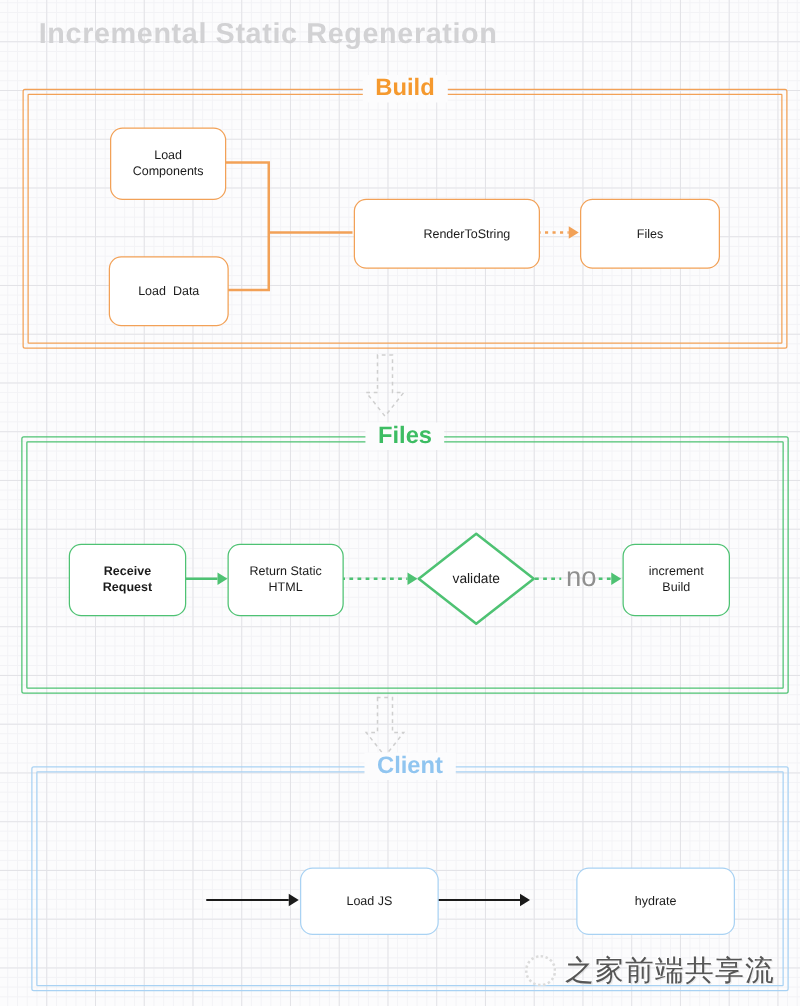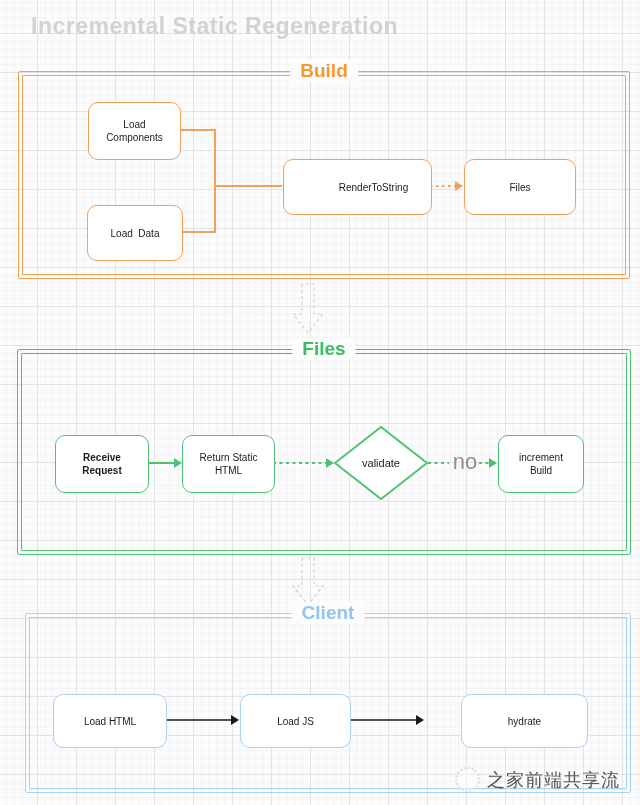--- a/index.html
+++ b/index.html
@@ -66,21 +66,21 @@
     text-align:center;line-height:20px;
   }
   .watermark{
     position:absolute;right:20px;bottom:13px;z-index:5;display:flex;align-items:center;gap:7px;
   }
   .wm-icon{
     width:21px;height:21px;border-radius:50%;
     border:2px dotted #dcdcdc;background:rgba(255,255,255,.4);
   }
   .wm-text{
-    font-size:18px;font-weight:500;letter-spacing:1px;color:#565656;
+    font-size:23px;font-weight:500;letter-spacing:1px;color:#565656;
     text-shadow:-1px -1px 0 #ffffff,1px 1px 0 rgba(0,0,0,.08);
   }
 </style>
 </head>
 <body>
 
 <div class="stage">
 
   <h1 class="page-title">Incremental Static Regeneration</h1>
 
@@ -134,21 +134,20 @@
 
   <div class="node node-server" style="left:55px;top:435px;width:92px;height:56px;font-weight:bold;">Receive
 Request</div>
   <div class="node node-server" style="left:182px;top:435px;width:91px;height:56px;">Return Static
 HTML</div>
   <div class="diamond-label" style="left:335px;top:427px;width:92px;height:72px;">validate</div>
   <div class="node node-server" style="left:498px;top:435px;width:84px;height:56px;">increment
 Build</div>
   <span class="edge-text" style="left:450px;top:452px;width:30px;">no</span>
 
-  <div class="node node-client" style="left:53px;top:694px;width:112px;height:52px;">Load HTML</div>
   <div class="node node-client" style="left:240px;top:694px;width:109px;height:52px;">Load JS</div>
   <div class="node node-client" style="left:418px;top:694px;width:125px;height:52px;margin-left:43px;">hydrate</div>
 
   <div class="watermark">
     <span class="wm-icon"></span>
     <span class="wm-text">之家前端共享流</span>
   </div>
 
 </div>
 

